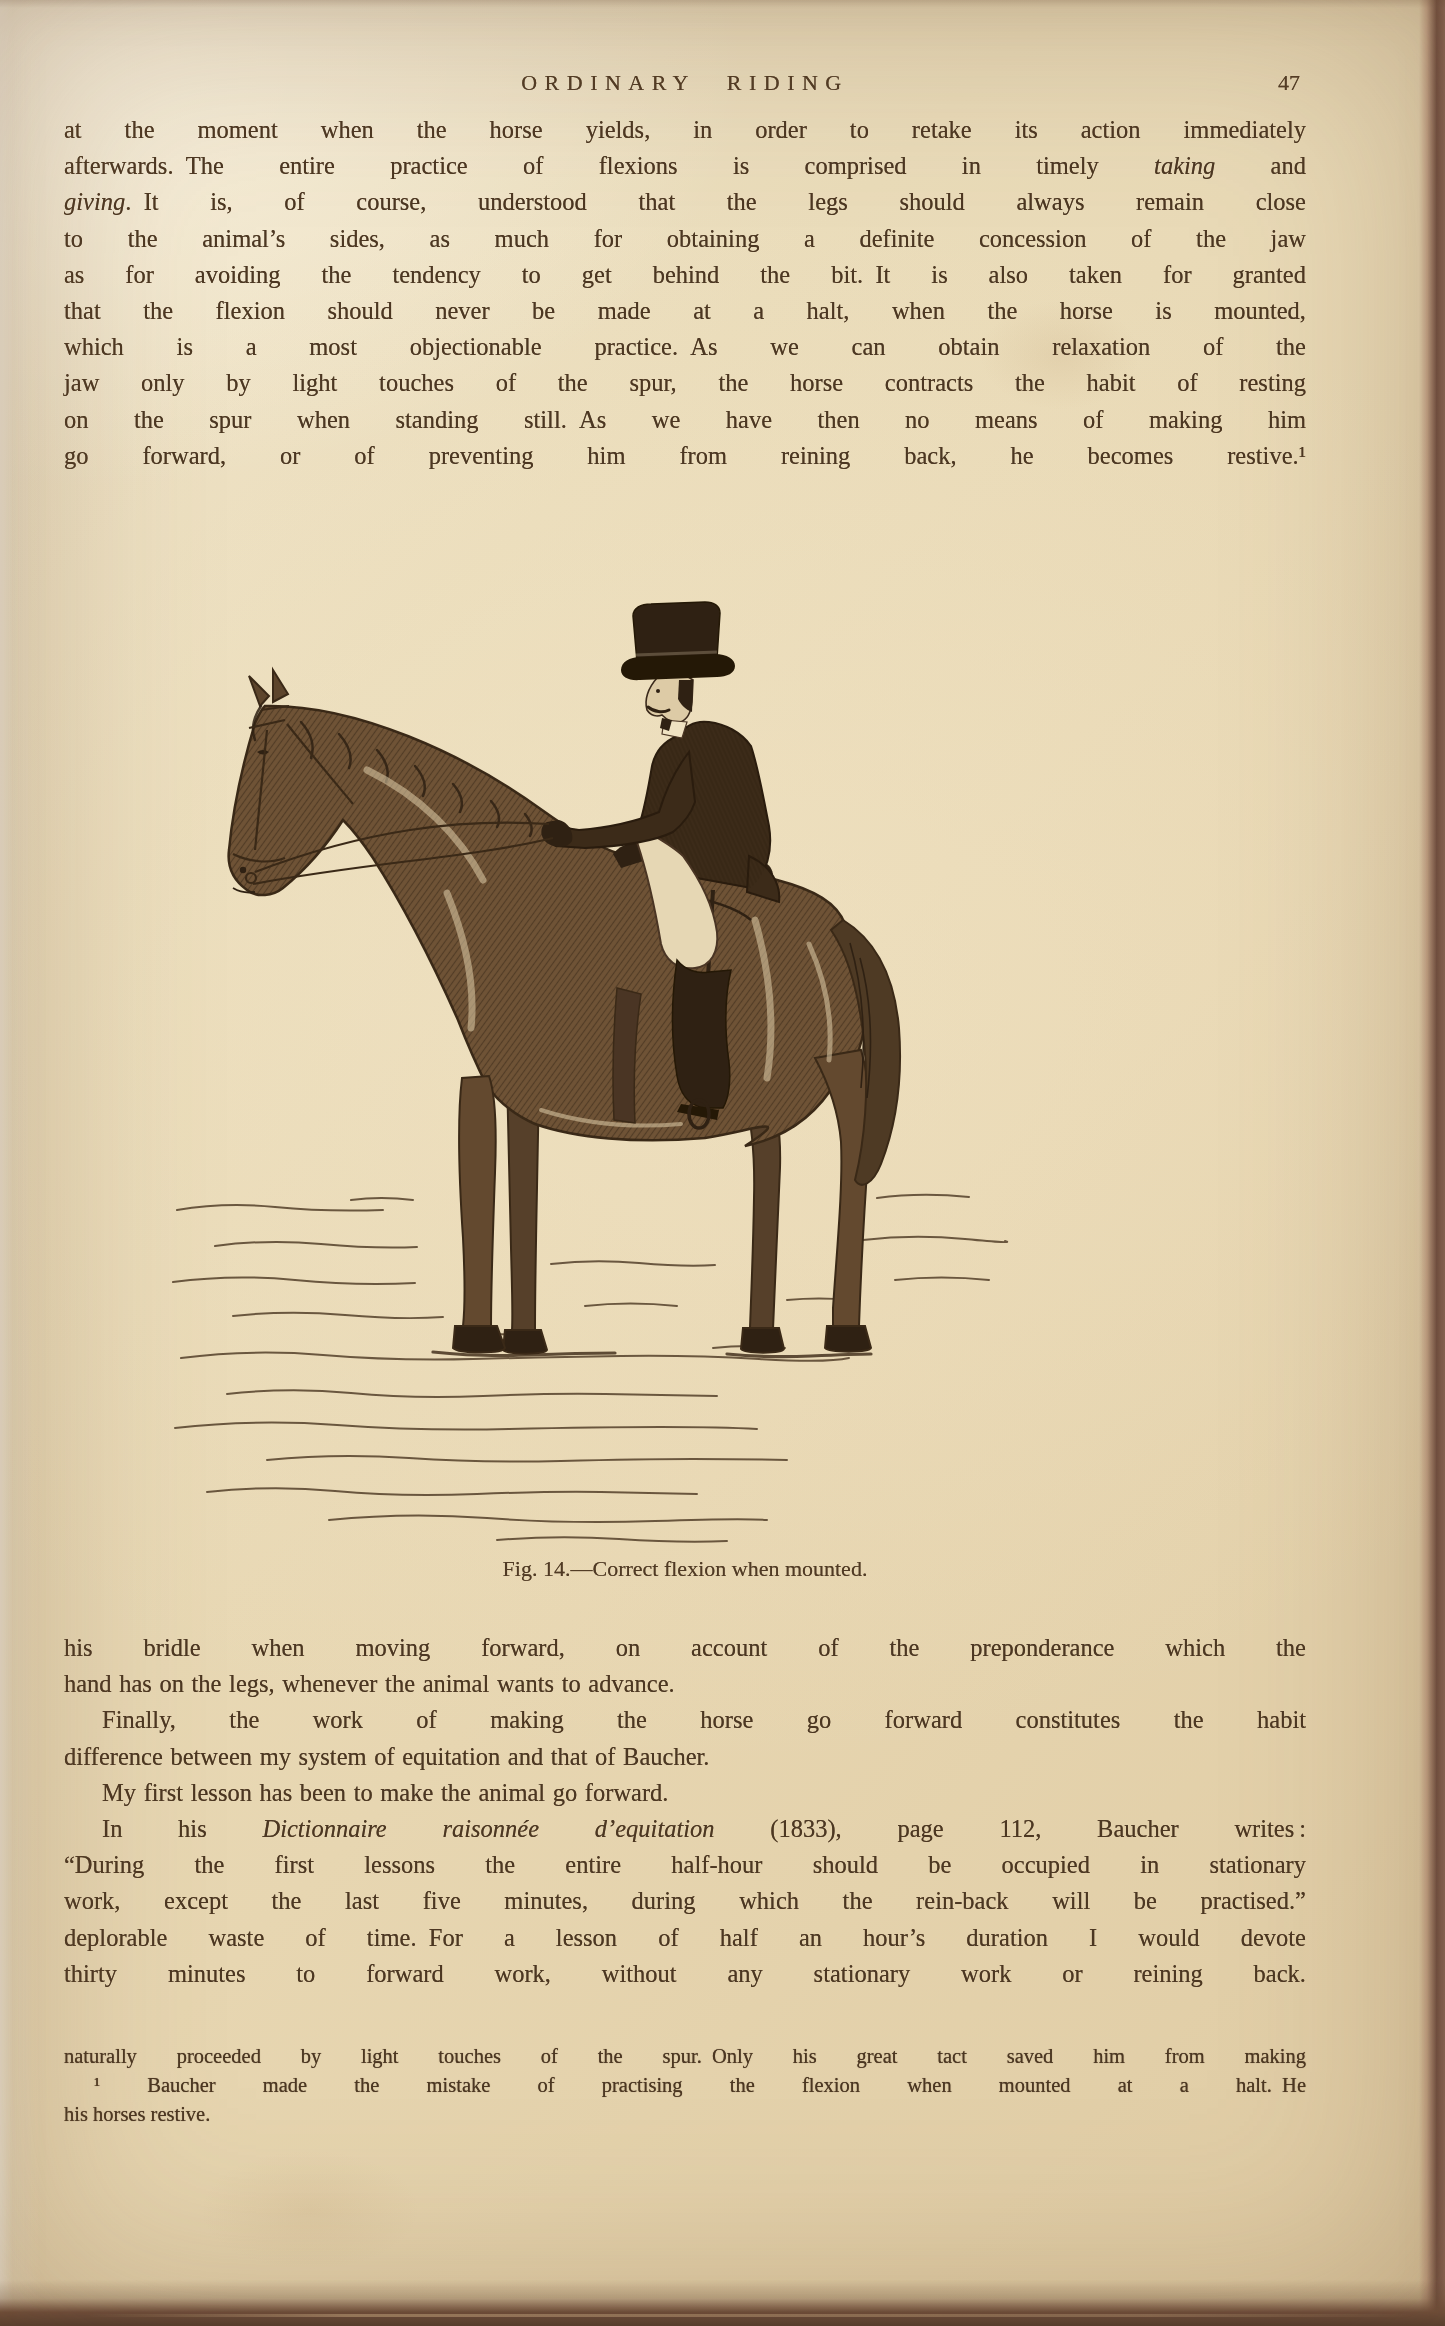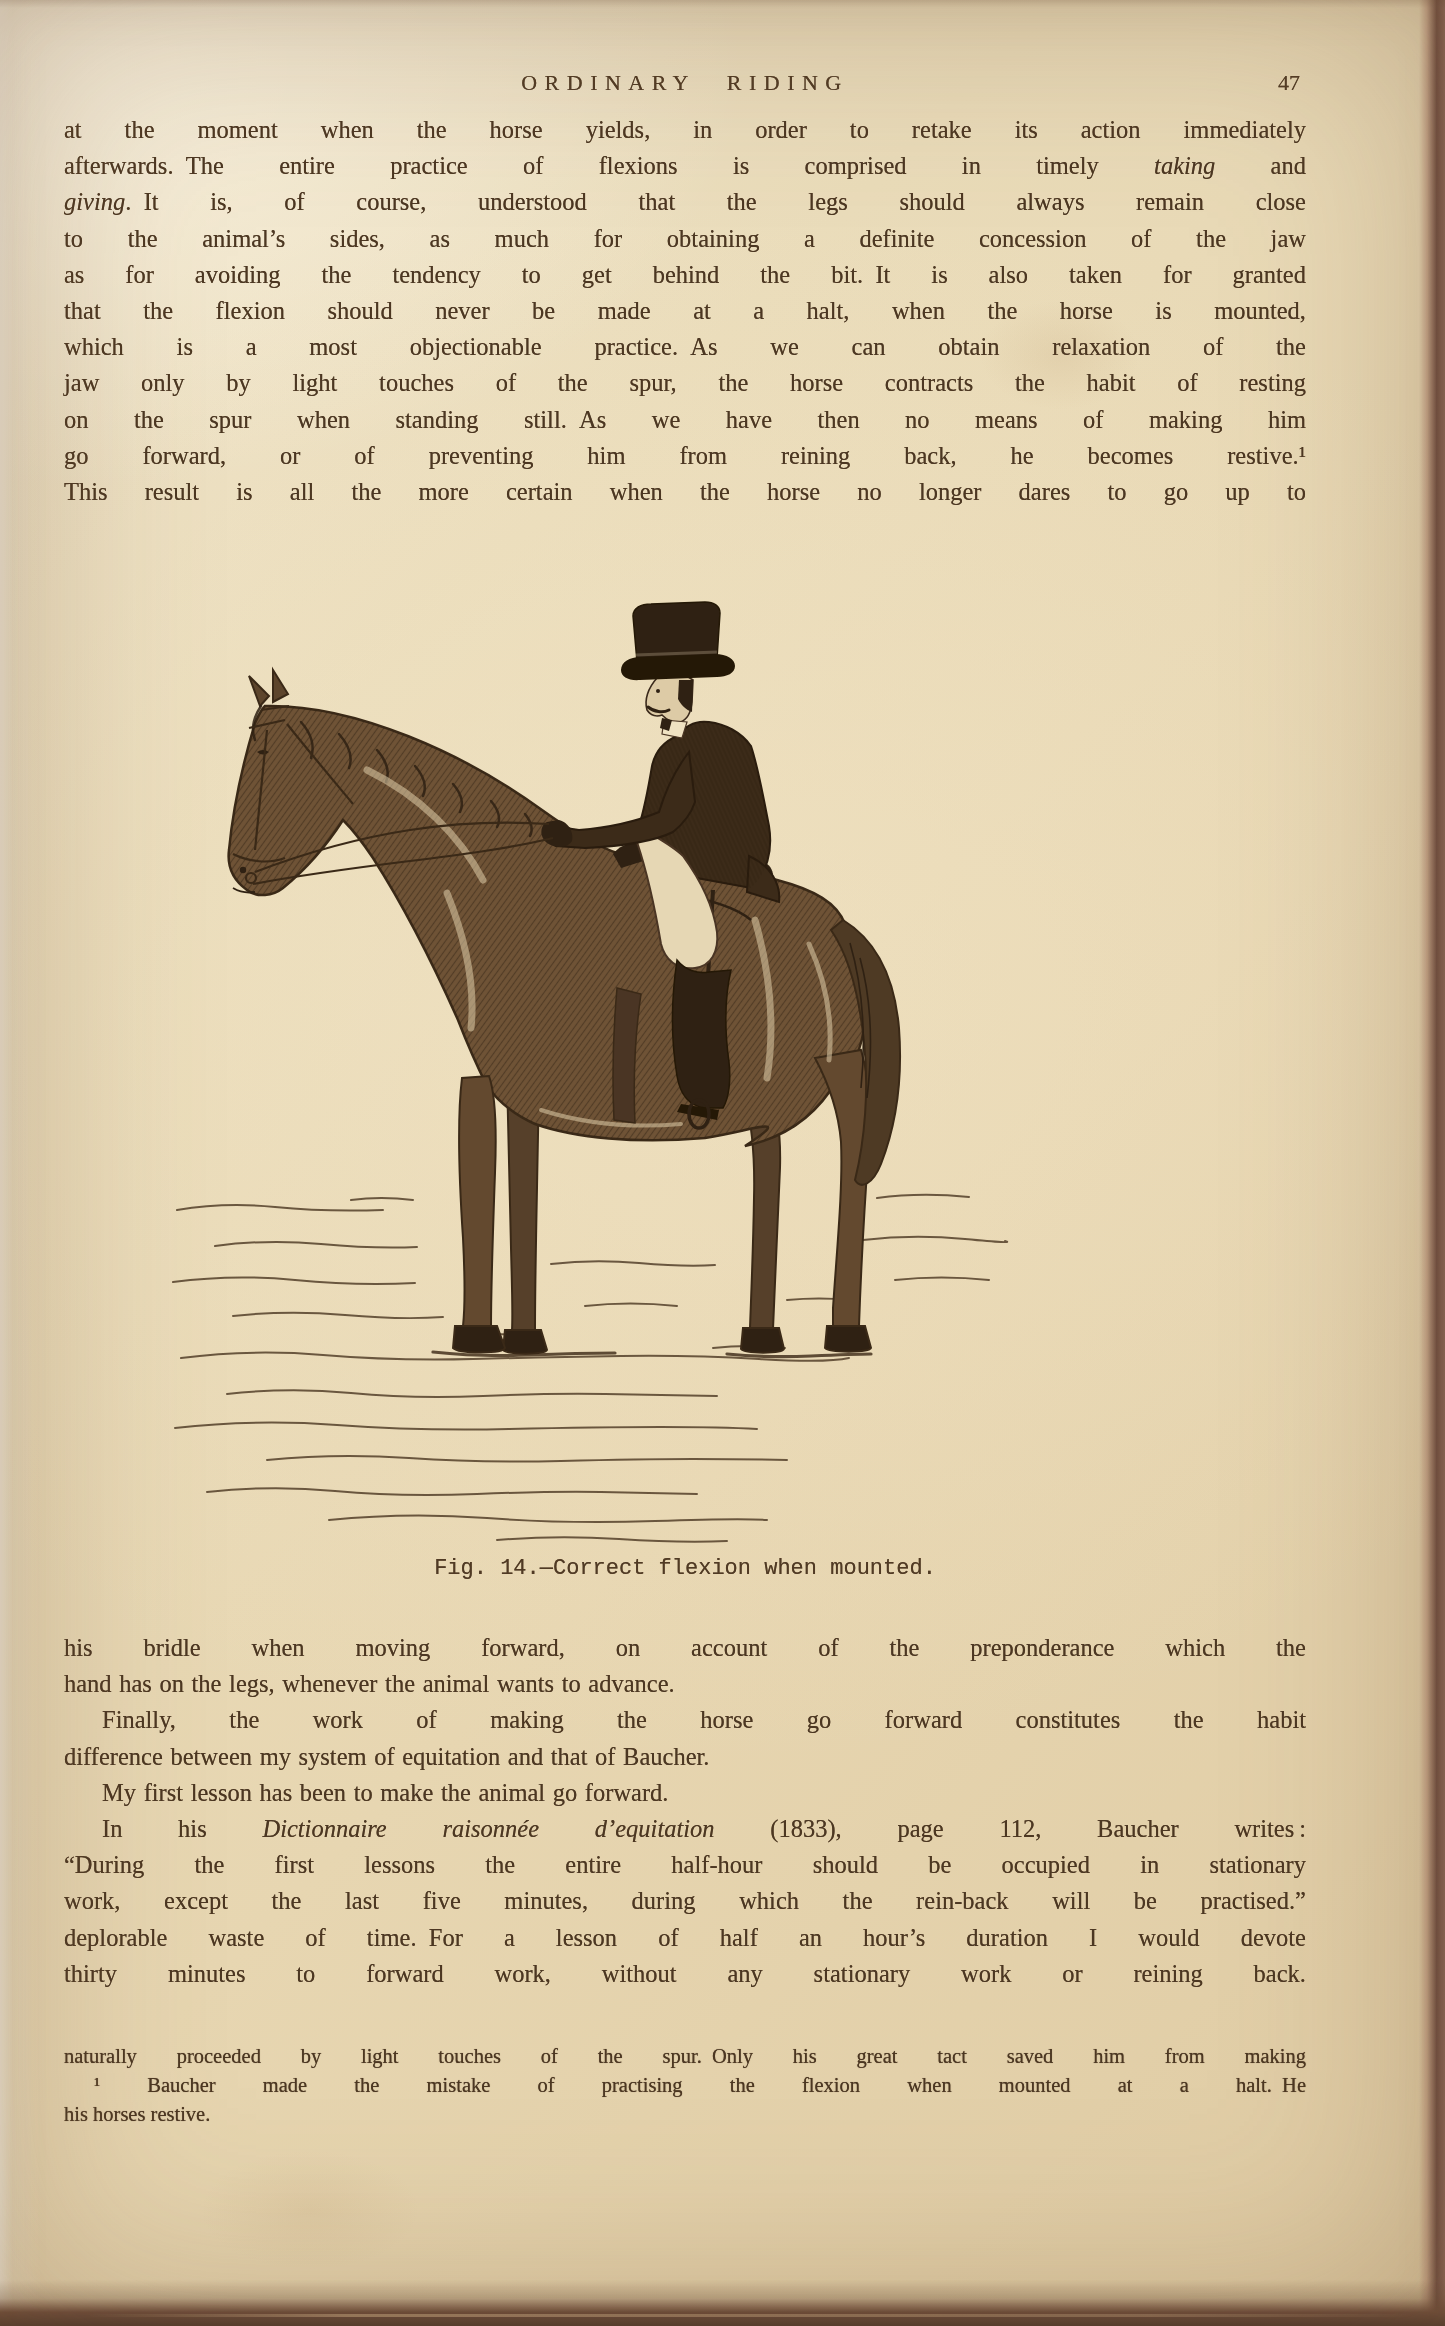--- a/index.html
+++ b/index.html
@@ -58,21 +58,20 @@
   .line.j{text-align-last:justify;}
   .line.ind{text-indent:38px;}
 
   .para1{top:112px;}
   .para2{top:1630px;}
 
   .figure-caption{
     top:1556px;text-align:center;
     font-size:22px;color:#503a24;
     text-shadow:0 0 .5px rgba(80,58,36,.7);
-    font-family:Liberation Mono, monospace;
   }
 
   .footnote{top:2042px;}
   .fn-line{
     font-size:20.5px;line-height:29px;height:29px;
     text-align:justify;text-align-last:left;
     text-shadow:0 0 .7px rgba(70,50,30,.85);
   }
   .fn-line.j{text-align-last:justify;}
   .fn-line.ind{text-indent:30px;}
@@ -97,21 +96,20 @@
 <div class="line j">at the moment when the horse yields, in order to retake its action immediately</div>
     <div class="line j">afterwards. The entire practice of flexions is comprised in timely <i>taking</i> and</div>
     <div class="line j"><i>giving</i>. It is, of course, understood that the legs should always remain close</div>
     <div class="line j">to the animal’s sides, as much for obtaining a definite concession of the jaw</div>
     <div class="line j">as for avoiding the tendency to get behind the bit. It is also taken for granted</div>
     <div class="line j">that the flexion should never be made at a halt, when the horse is mounted,</div>
     <div class="line j">which is a most objectionable practice. As we can obtain relaxation of the</div>
     <div class="line j">jaw only by light touches of the spur, the horse contracts the habit of resting</div>
     <div class="line j">on the spur when standing still. As we have then no means of making him</div>
     <div class="line j">go forward, or of preventing him from reining back, he becomes restive.¹</div>
-    <div class="line j">This result is all the more certain when the horse no longer dares to go up to</div>
   </div>
 
 <div class="figure-wrap">
 <svg viewBox="0 0 920 1000" width="920" height="1000">
   <defs>
     <pattern id="ht" patternUnits="userSpaceOnUse" width="5" height="5" patternTransform="rotate(36)">
       <line x1="2.5" y1="0" x2="2.5" y2="5" stroke="#2f2113" stroke-width="1.2"></line>
     </pattern>
     <pattern id="ht2" patternUnits="userSpaceOnUse" width="4" height="4" patternTransform="rotate(-24)">
       <line x1="2" y1="0" x2="2" y2="4" stroke="#241808" stroke-width="1"></line>

